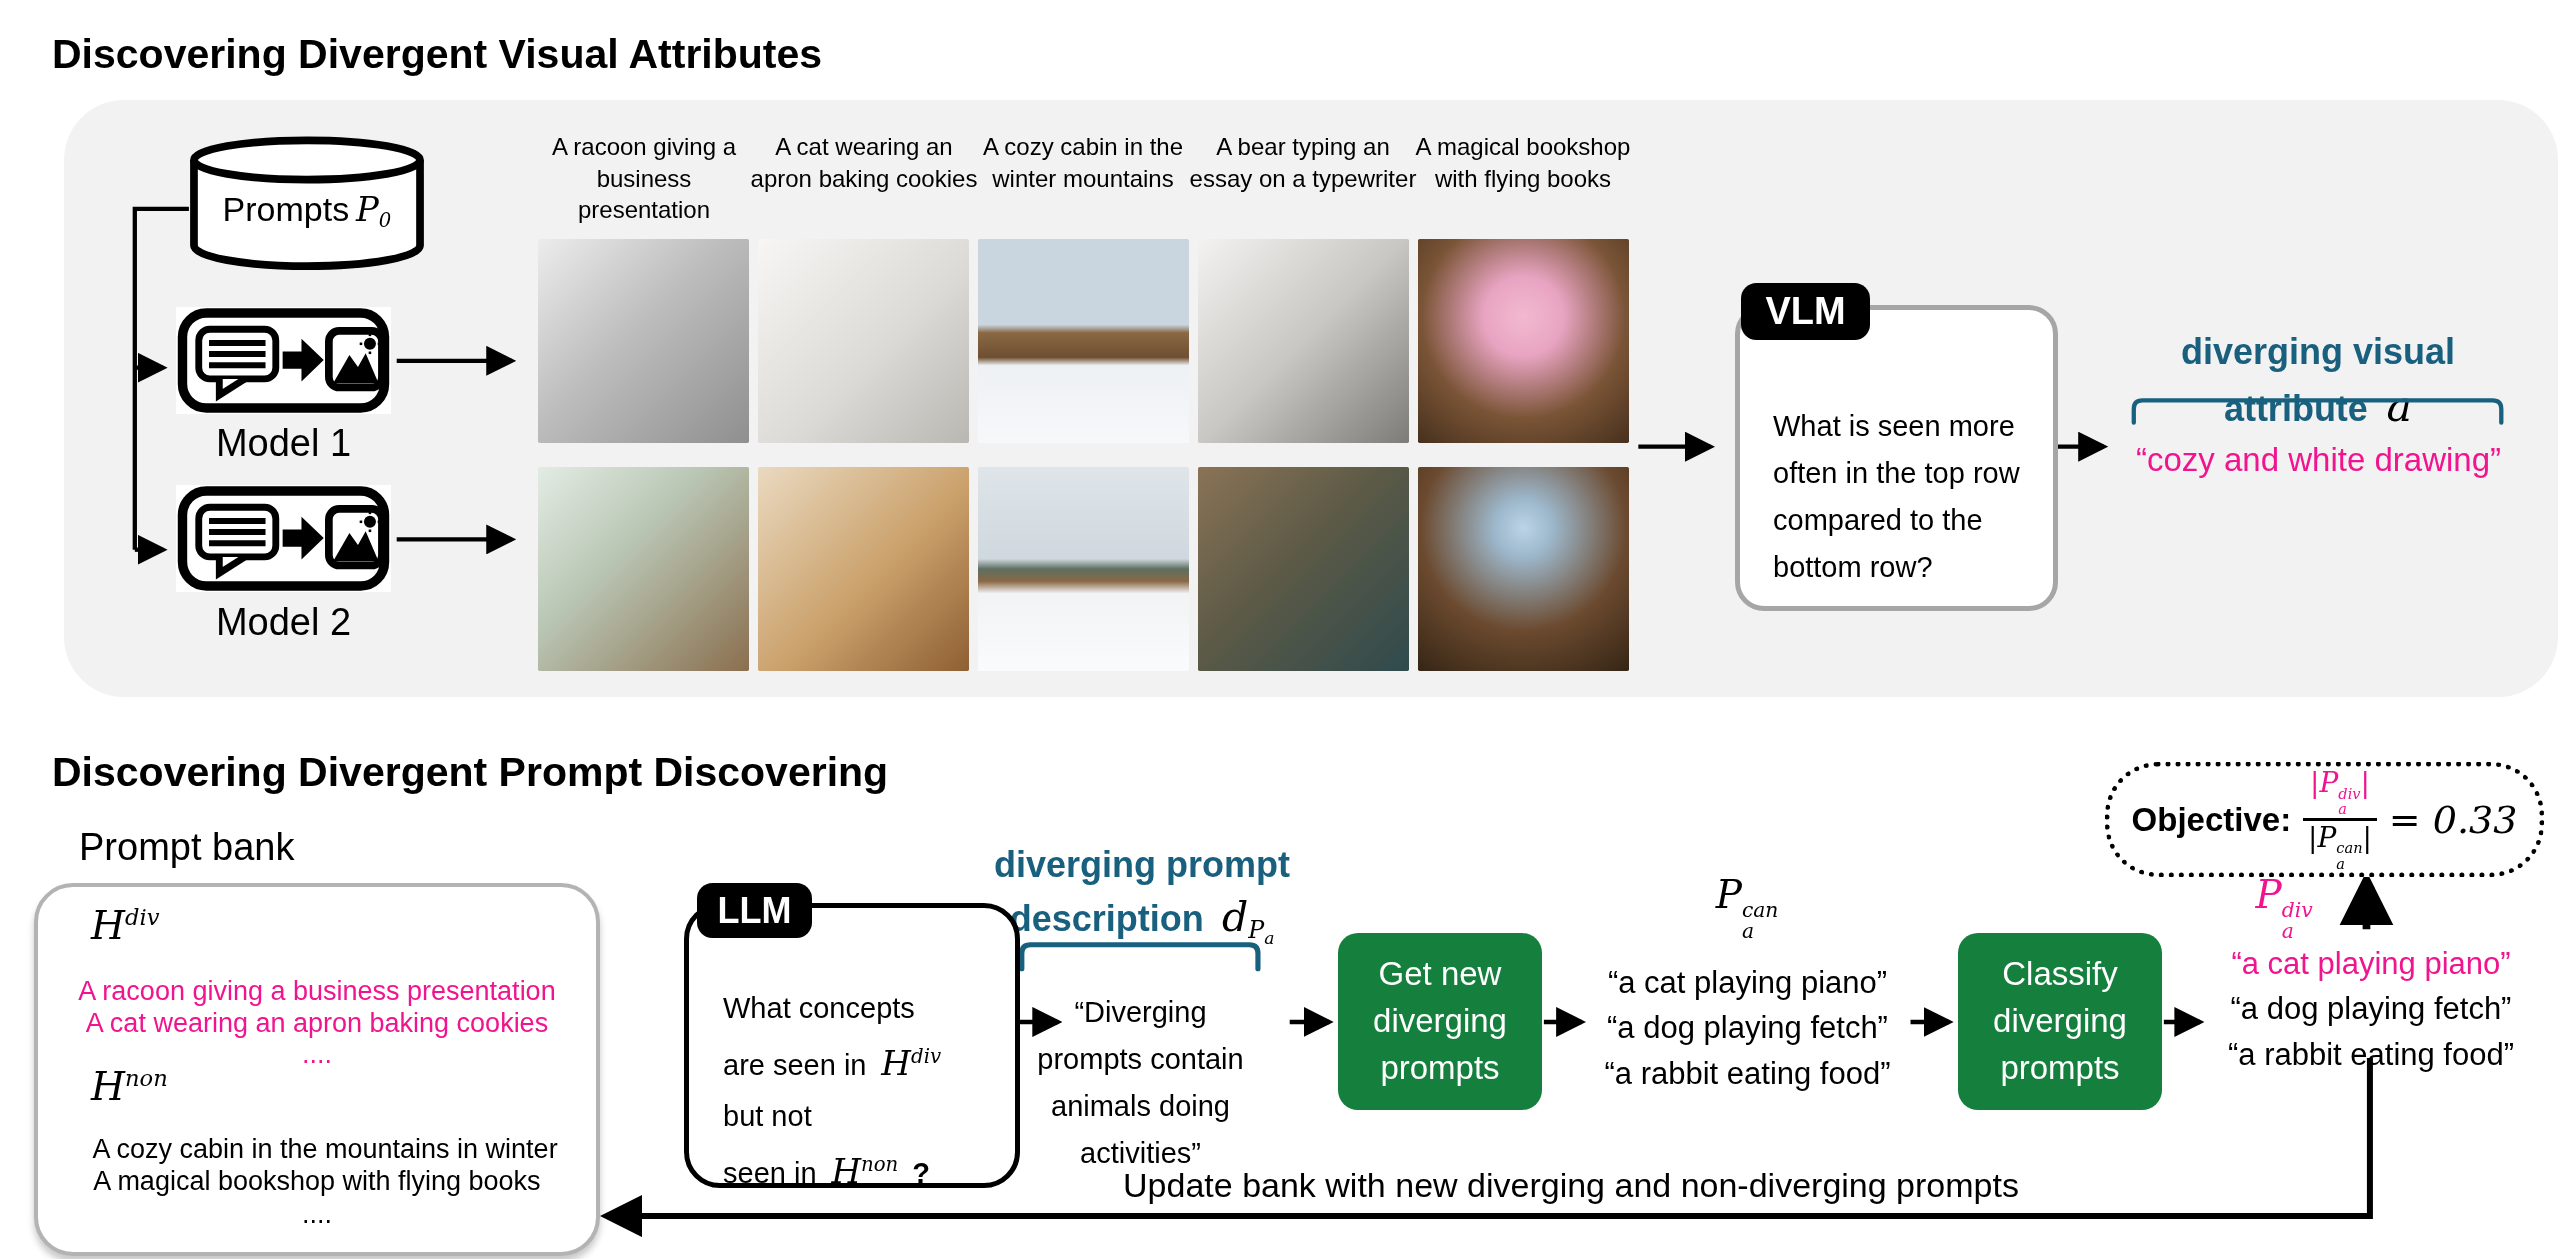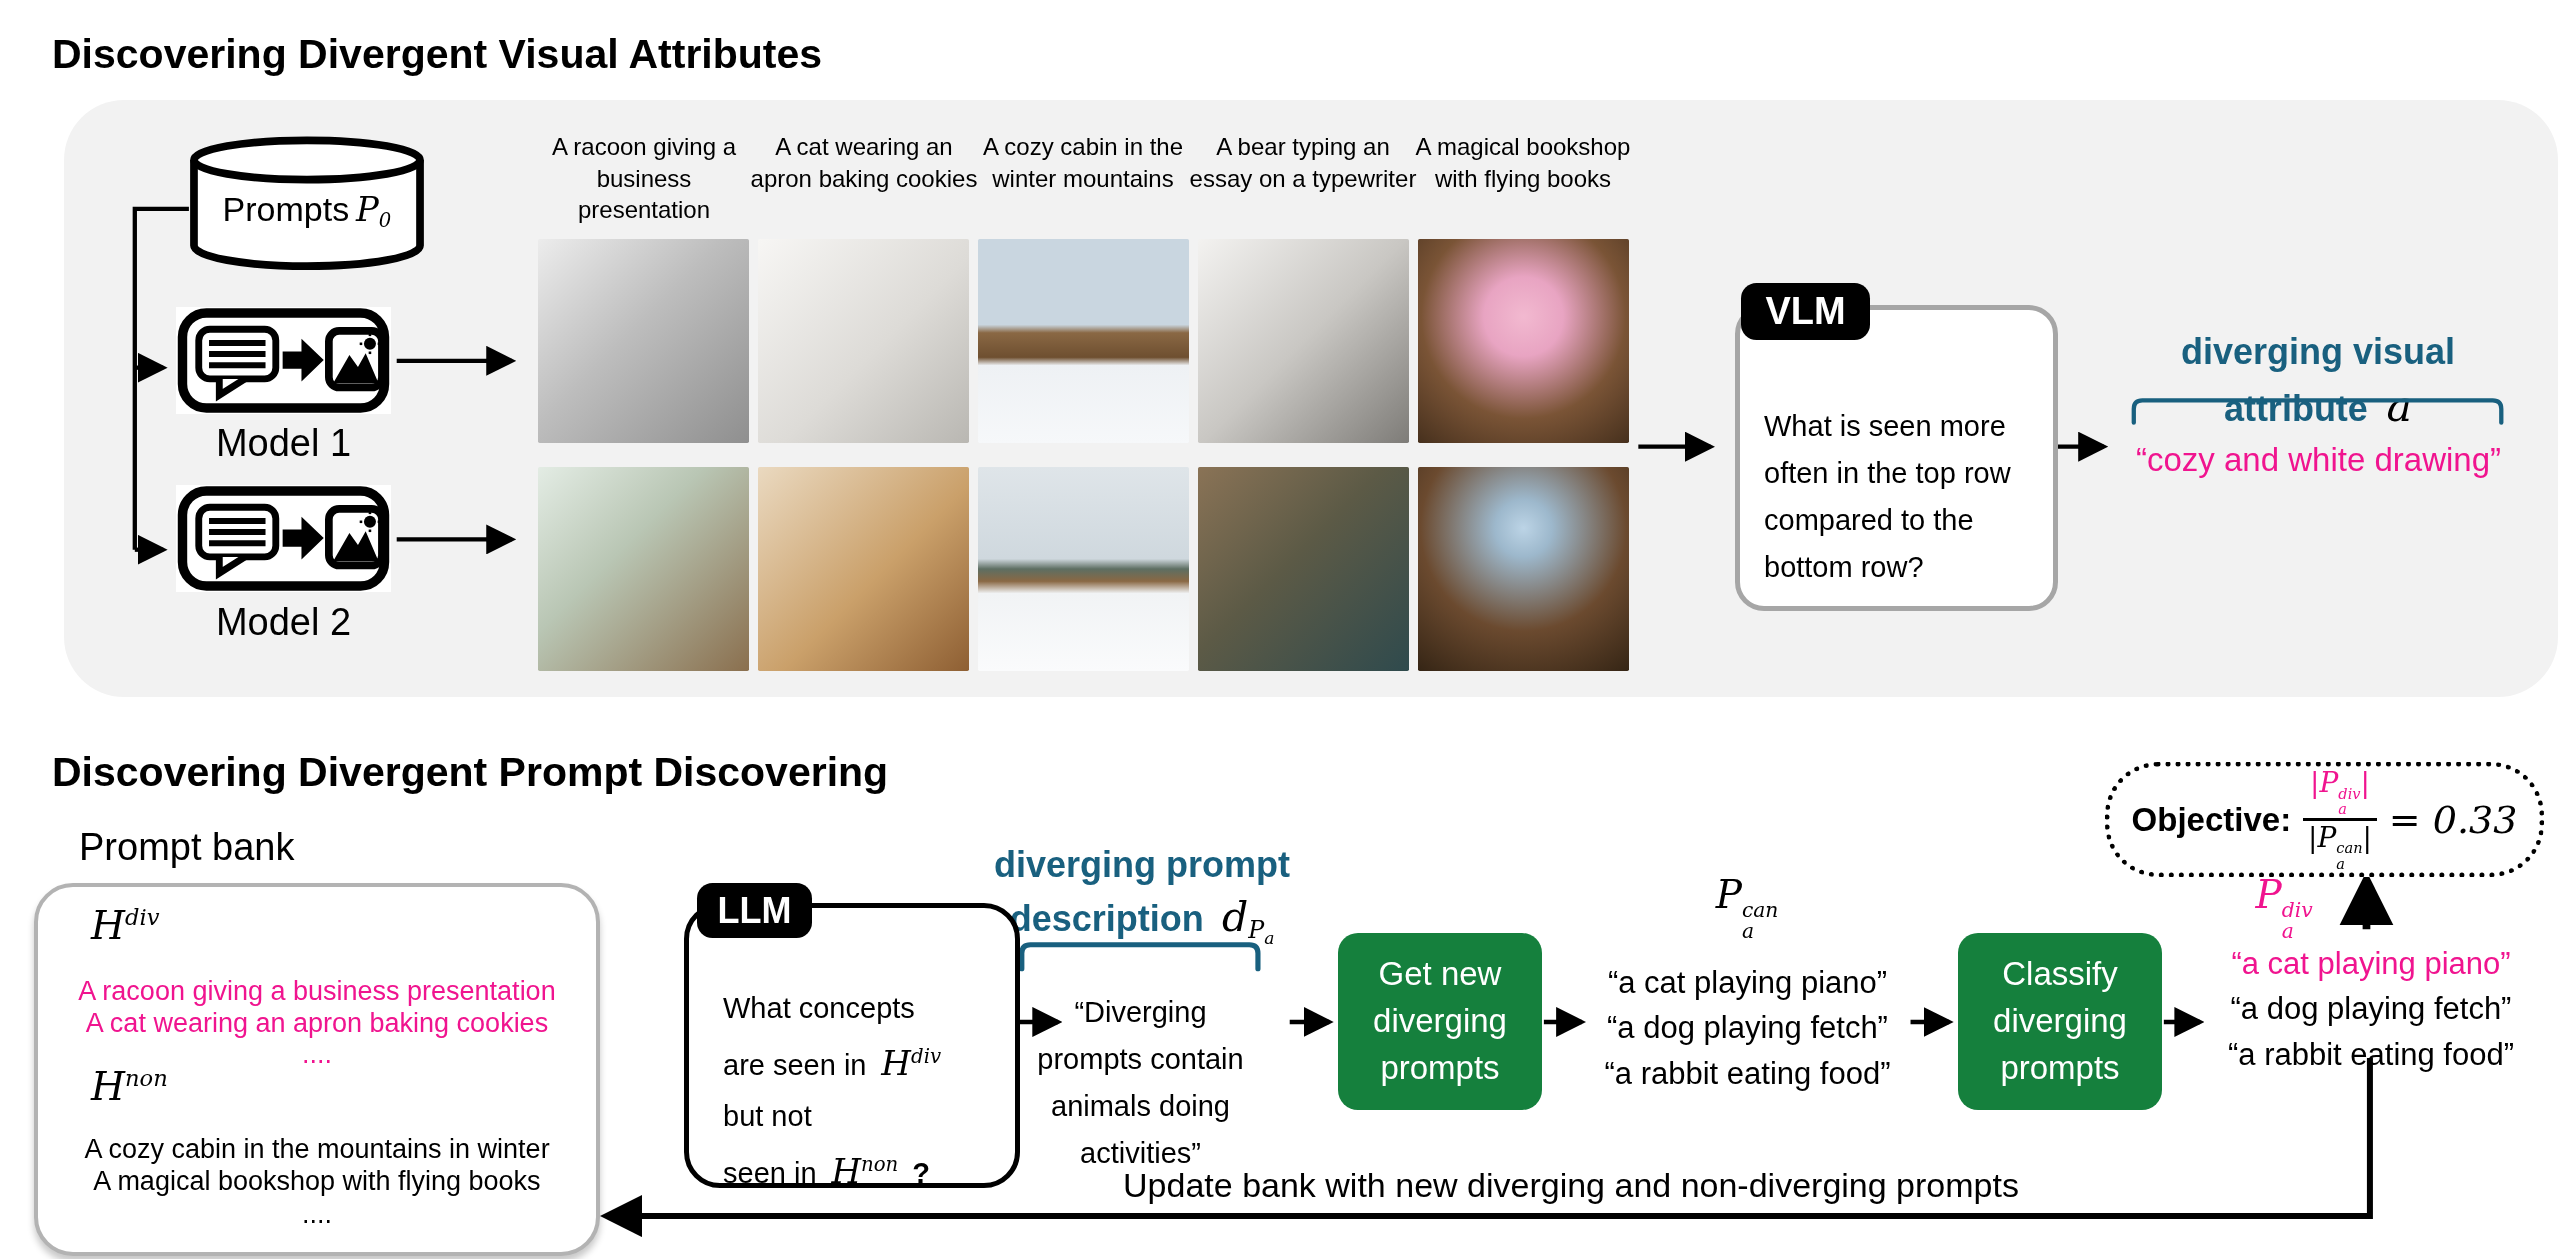--- a/index.html
+++ b/index.html
@@ -150,21 +150,21 @@
   <div class="abs img-tile t14" style="left:1198px;top:239px;" title="black and white drawing of a bear with a typewriter"></div>
   <div class="abs img-tile t15" style="left:1418px;top:239px;" title="magical bookshop with glowing pink portal and flying books"></div>
 
   <div class="abs img-tile t21" style="left:538px;top:467px;" title="color image of a raccoon presenting charts"></div>
   <div class="abs img-tile t22" style="left:758px;top:467px;" title="color image of a cat baking cookies in a kitchen"></div>
   <div class="abs img-tile t23" style="left:978px;top:467px;" title="color image of a cabin in a snowy pine forest"></div>
   <div class="abs img-tile t24" style="left:1198px;top:467px;" title="color image of a bear typing on a typewriter by a lamp"></div>
   <div class="abs img-tile t25" style="left:1418px;top:467px;" title="color image of a grand arched library with flying books"></div>
 
   <div class="abs white-box vlm-border" style="left:1735px;top:305px;width:313px;height:296px;">
-    <div class="abs" style="left:24px;top:93px;width:258px;font-size:29px;line-height:1.62;">What is seen more often in the top row compared to the bottom row?</div>
+    <div class="abs" style="left:33px;top:93px;width:258px;font-size:29px;line-height:1.62;">What is seen more often in the top row compared to the bottom row?</div>
   </div>
   <div class="abs badge" style="left:1741px;top:283px;width:129px;height:57px;">VLM</div>
 
   <div class="abs heading teal" style="left:2112px;top:292px;width:412px;">
     <span>diverging visual</span><br>
     <span>attribute</span>
     <span class="math" style="font-size:43px;color:#000;"> <span>a</span></span>
   </div>
   <div class="abs pink" style="left:2095px;top:441px;width:447px;text-align:center;font-size:33px;">“cozy and white drawing”</div>
 
@@ -175,21 +175,21 @@
   <div class="abs white-box bank-border" style="left:34px;top:883px;width:558px;height:365px;">
     <div class="abs math" style="left:53px;top:15.5px;font-size:39px;">
       <span>H</span><span class="msup">div</span>
     </div>
     <div class="abs bank-line pink" style="left:0;top:88px;width:558px;">A racoon giving a business presentation</div>
     <div class="abs bank-line pink" style="left:0;top:120px;width:558px;">A cat wearing an apron baking cookies</div>
     <div class="abs bank-line pink" style="left:0;top:151px;width:558px;">....</div>
     <div class="abs math" style="left:53px;top:177px;font-size:39px;">
       <span>H</span><span class="msup">non</span>
     </div>
-    <div class="abs bank-line" style="left:0;top:246px;width:558px;">A cozy cabin in the mountains in winter</div>
+    <div class="abs bank-line" style="left:0;top:246px;width:558px;padding-left:8px;">A cozy cabin in the mountains in winter</div>
     <div class="abs bank-line" style="left:0;top:278px;width:558px;">A magical bookshop with flying books</div>
     <div class="abs bank-line" style="left:0;top:311px;width:558px;">....</div>
   </div>
 
   <div class="abs white-box llm-border" style="left:684px;top:903px;width:326px;height:275px;border-radius:36px;">
     <div class="abs" style="left:34px;top:76px;width:283px;font-size:29px;line-height:1.72;">
       <span style="display:block;"><span>What concepts</span></span>
       <span style="display:block;"><span>are seen in</span>
         <span class="math" style="font-size:34px;"> <span>H</span><span class="msup">div</span></span></span>
       <span style="display:block;"><span>but not</span></span>

